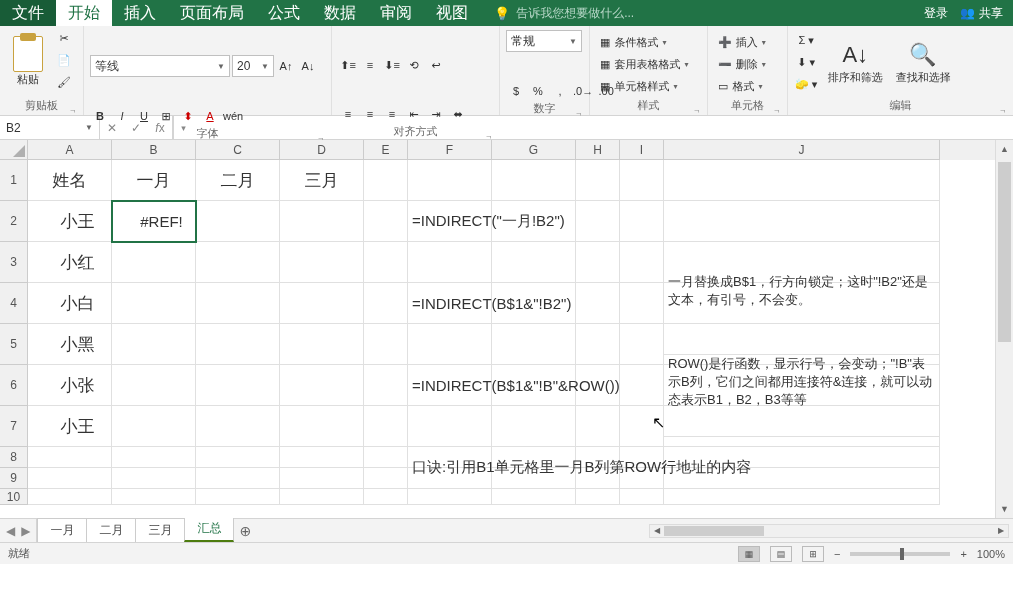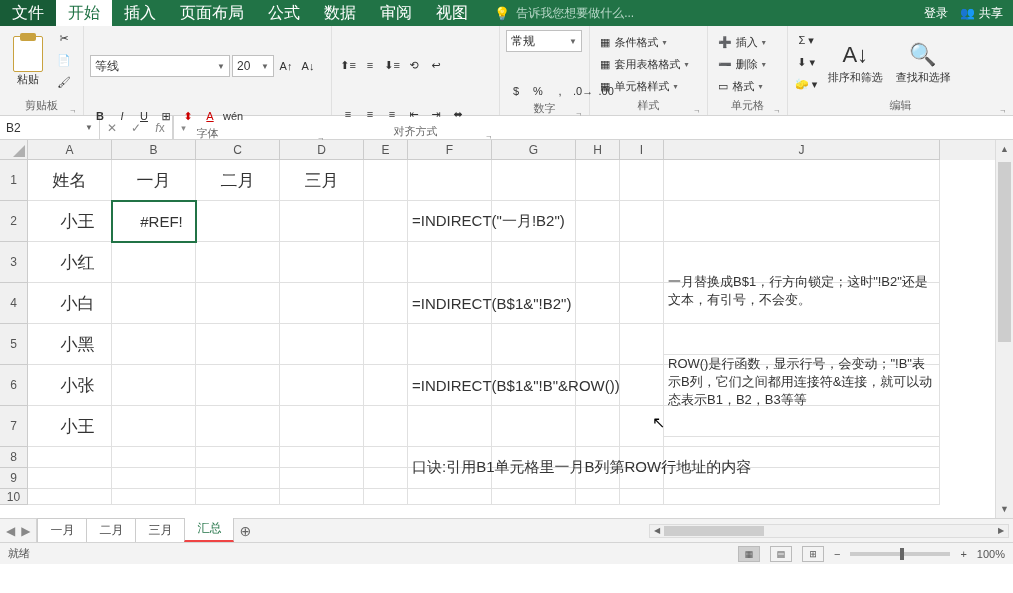--- a/index.html
+++ b/index.html
@@ -62,21 +62,21 @@
 .note-text { font-size:13px; line-height:1.4; }
 .vscroll { position:absolute; top:0; right:0; width:18px; bottom:0; background:#f0f0f0; border-left:1px solid #dcdcdc; }
 .vscroll .thumb { position:absolute; top:22px; left:2px; right:2px; height:180px; background:#cdcdcd; }
 .vscroll .arr { position:absolute; left:0; right:0; height:18px; display:flex; align-items:center; justify-content:center; font-size:9px; color:#666; }
 
 
 .sheet-bar { height:24px; border-top:1px solid #d4d4d4; display:flex; align-items:stretch; background:#f3f3f3; }
 .sheet-nav { display:flex; align-items:center; padding:0 6px; gap:6px; color:#888; border-right:1px solid #d4d4d4; }
 .sheet-tabs { display:flex; align-items:flex-end; }
 .sheet-tab { padding:3px 12px; border:1px solid #ccc; border-bottom:none; background:#fff; color:#444; font-size:12px; margin-right:-1px; cursor:pointer; }
-.sheet-tab.active { background:#fff; border-bottom:2px solid #ef4444; color:#217346; font-weight:500; }
+.sheet-tab.active { background:#fff; border-bottom:2px solid #4d7c0f; color:#217346; font-weight:500; }
 .sheet-add { width:24px; display:flex; align-items:center; justify-content:center; color:#666; font-size:14px; cursor:pointer; }
 .hscroll-area { flex:1; display:flex; align-items:center; justify-content:flex-end; padding:0 4px; }
 .hscroll { width:360px; height:14px; background:#f0f0f0; border:1px solid #dcdcdc; position:relative; }
 .hscroll .thumb { position:absolute; top:1px; left:14px; width:100px; height:10px; background:#cdcdcd; }
 .hscroll .arr { position:absolute; top:0; width:14px; height:12px; display:flex; align-items:center; justify-content:center; font-size:8px; color:#666; }
 
 
 .status { height:22px; background:#f3f3f3; border-top:1px solid #d4d4d4; display:flex; align-items:center; padding:0 8px; font-size:11px; color:#555; }
 .status-right { margin-left:auto; display:flex; align-items:center; gap:10px; }
 .view-btn { width:22px; height:16px; border:1px solid #bbb; display:flex; align-items:center; justify-content:center; font-size:9px; cursor:pointer; }

